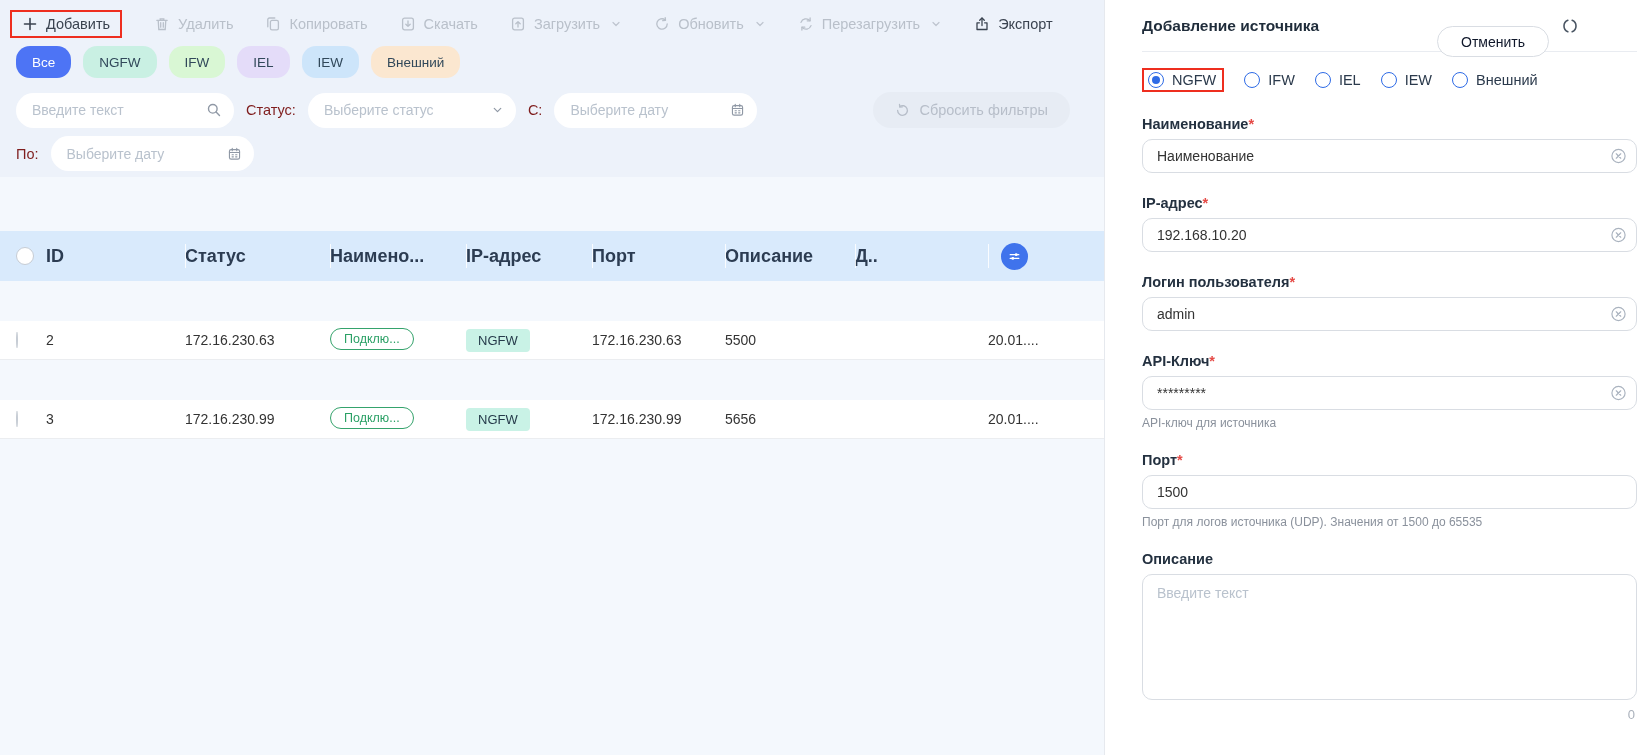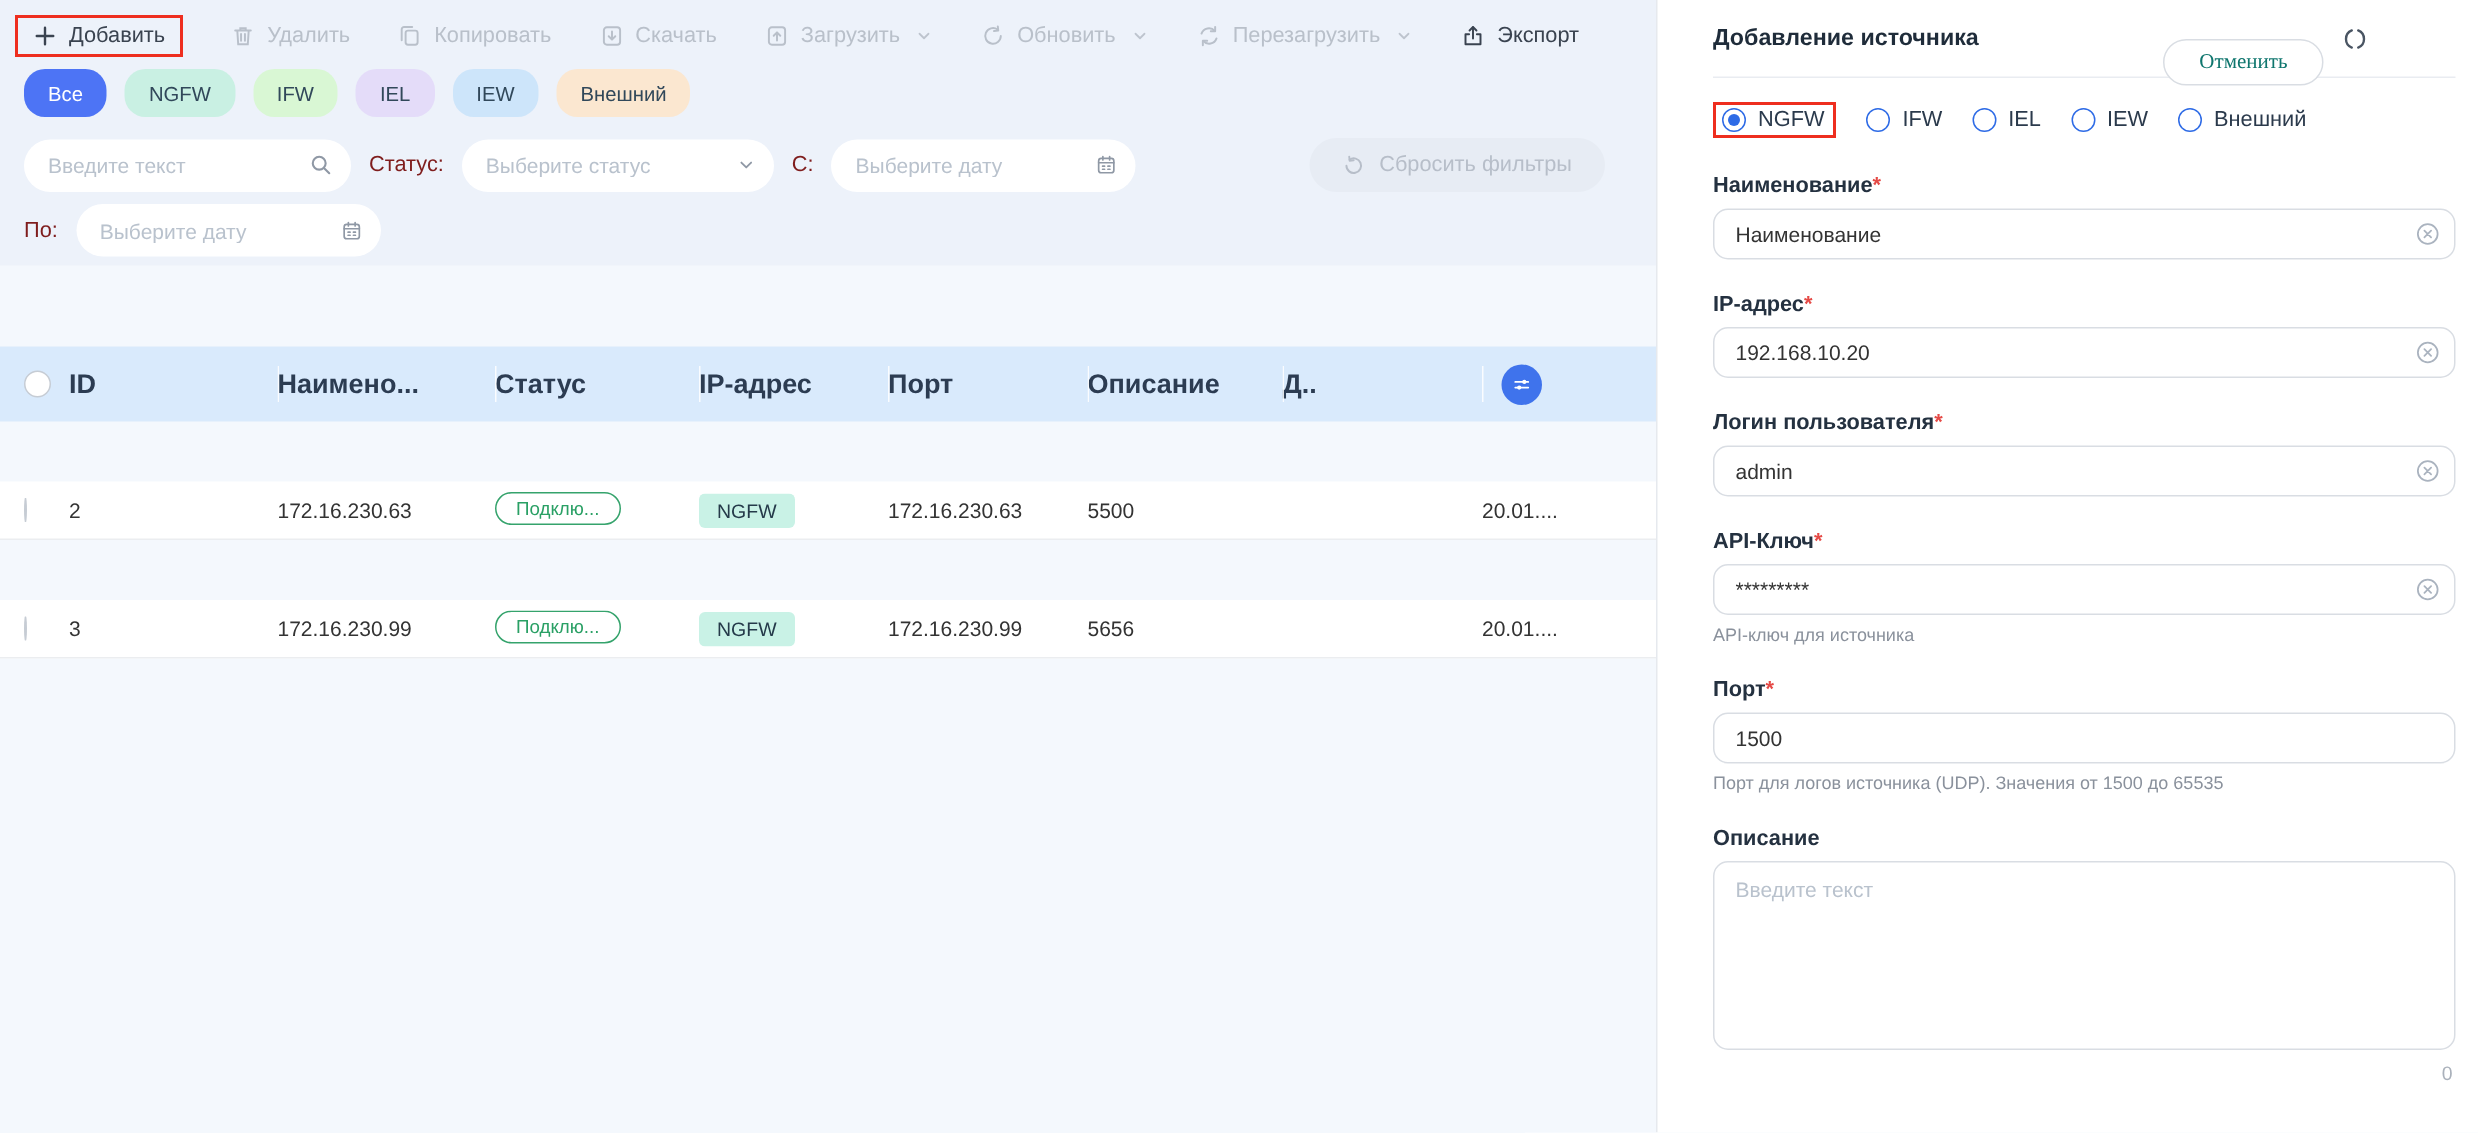--- a/index.html
+++ b/index.html
@@ -65,21 +65,21 @@
   .src-pill { display:inline-block; background:#c9f2e6; color:#253a4a; border-radius:4px; padding:4px 12px; font-size:13px; }
   .tset-btn { width:27px; height:27px; border-radius:50%; background:#3f73ec; border:none; margin-left:auto; margin-right:10px;
               display:flex; align-items:center; justify-content:center; color:#fff; cursor:pointer; }
   .left-rest { flex:1; background:#f4f8fd; }
 
   
   .panel { flex:1; background:#fff; border-left:1px solid #e6e9ee; padding:0 15px 0 37px; display:flex; flex-direction:column; }
   .panel-header { height:52px; display:flex; align-items:center; border-bottom:1px solid #e9ecf1; }
   .panel-title { font-size:15.5px; font-weight:bold; color:#1f2c3a; white-space:nowrap; }
   .cancel-btn { margin-left:auto; height:31px; padding:0 23px; border-radius:16px; border:1px solid #d9dde3; background:#fff;
-                font-size:14px; color:#0f766e; font-family:Liberation Serif, serif; cursor:pointer;margin-top:32px; }
+                font-size:14px; color:#0f172a; font-family:Liberation Sans, sans-serif; cursor:pointer;margin-top:32px; }
   .save-wrap { margin-left:40px; }
   .save-btn { height:29px; padding:0 22px; border-radius:15px; border:none; background:#4a6ff0; color:#fff;
               font-size:14px; font-family:inherit; cursor:pointer; }
   .expand-btn { margin-left:12px; margin-right:58px; background:none; border:none; color:#4a5563; display:flex; cursor:pointer; }
 
   .radio-row { display:flex; align-items:center; gap:20px; padding:16px 0 2px 0; }
   .radio-item { display:inline-flex; align-items:center; gap:8px; font-size:14.5px; color:#2b3a4c; cursor:pointer; white-space:nowrap; }
   .radio { position:relative; width:16px; height:16px; border:1.6px solid #2e6be6; border-radius:50%; background:#fff; flex:none; }
   .radio.on::after { content:""; position:absolute; left:50%; top:50%; width:8px; height:8px; margin:-4px 0 0 -4px;
                      border-radius:50%; background:#2e6be6; }
@@ -268,22 +268,22 @@
           </span>
         </div>
       </div>
     </div>
 
     <div class="tbl-grid tbl-header">
       <div class="th">
           <span class="chk"></span>
         </div>
       <div class="th">ID</div>
+      <div class="th sep">Статус</div>
       <div class="th sep">Наимено...</div>
-      <div class="th sep">Статус</div>
       <div class="th sep">IP-адрес</div>
       <div class="th sep">Порт</div>
       <div class="th sep">Описание</div>
       <div class="th sep">Д..</div>
       <div class="th sep">
         <button class="tset-btn">
           <span style="display:flex">
             <svg width="15" height="15" viewBox="0 0 16 16" fill="none" stroke="#fff" stroke-width="1.3" stroke-linecap="round">
                 <path d="M3.4 6h9.2M3.4 10h9.2"></path>
                 <circle cx="9.8" cy="6" r="1.5" fill="#fff" stroke="none"></circle>

